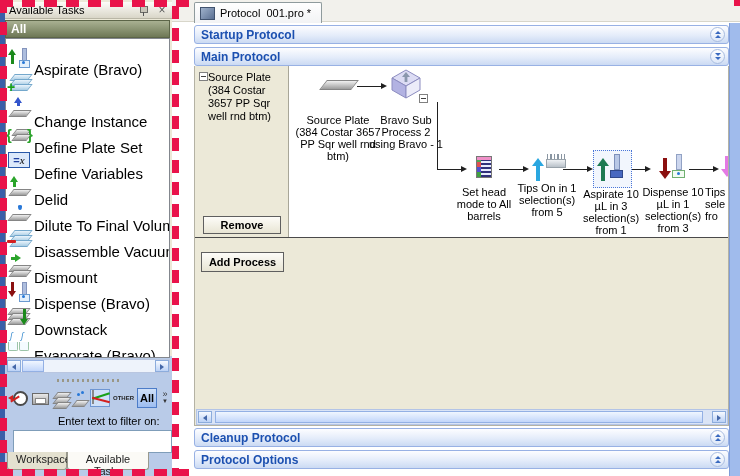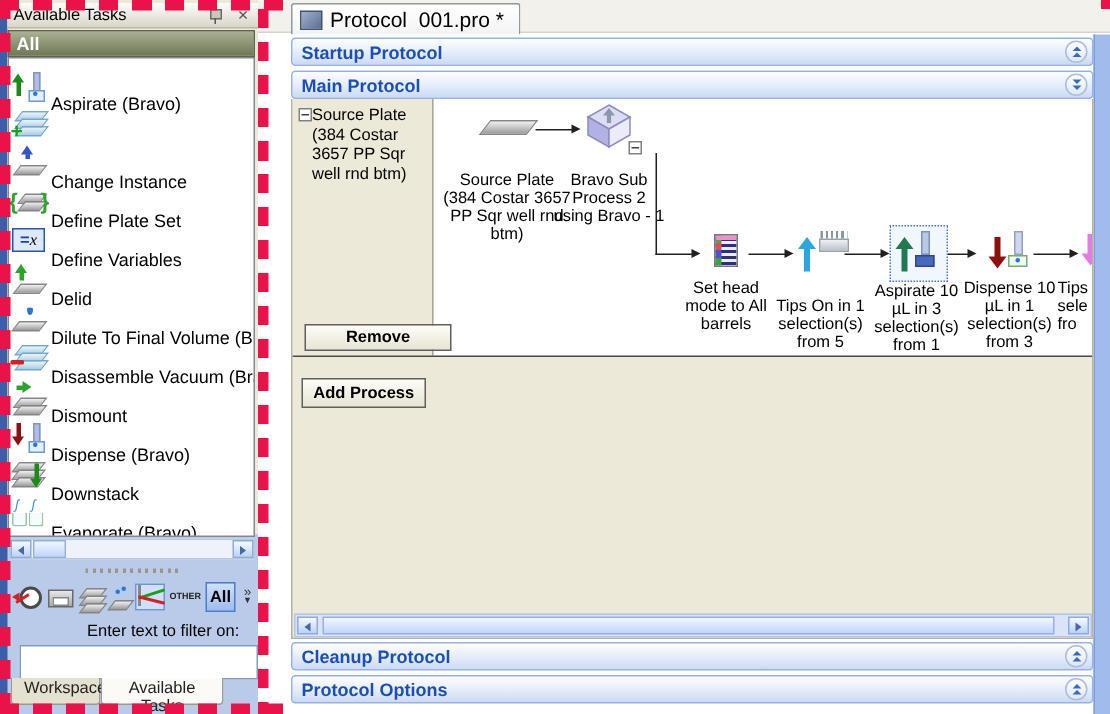--- a/index.html
+++ b/index.html
@@ -19,21 +19,21 @@
   .pin-icon .head{position:absolute;left:2px;top:1px;width:6px;height:5px;background:#c9c6ba;border:1px solid #6a6a66;}
   .pin-icon .needle{position:absolute;left:5px;top:7px;width:1px;height:4px;background:#555;}
   .close-x{width:12px;text-align:center;color:#555;font-size:12px;line-height:10px;}
   .all-header{left:0;top:20px;width:165px;height:18px;
     background:linear-gradient(180deg,#a9b192,#6e7856);border:1px solid #5c6548;box-sizing:border-box;
     color:#fff;font-weight:bold;font-size:12px;padding:1px 5px;}
   .task-list{left:0;top:38px;width:165px;height:320px;background:#fff;border:1px solid #83878e;
     box-sizing:border-box;overflow:hidden;}
   .task-row{position:relative;height:26px;display:flex;align-items:center;}
   .task-ic{position:relative;width:28px;height:24px;flex:0 0 28px;}
-  .task-label{font-size:12px;white-space:nowrap;margin-top:24px;}
+  .task-label{font-size:15px;white-space:nowrap;margin-top:24px;}
 
   
   .plate{position:absolute;height:5px;background:linear-gradient(180deg,#f0f0f0,#9c9c9c);
     border:1px solid #858585;transform:skewX(-38deg);}
   .plate.blue{background:linear-gradient(180deg,#eaf4fc,#a9cde4);border-color:#74a8cc;}
   .arr{position:absolute;width:9px;height:15px;}
   .arr::before{content:"";position:absolute;left:3px;width:3px;background:var(--c);}
   .arr::after{content:"";position:absolute;left:0;border-left:4.5px solid transparent;border-right:4.5px solid transparent;}
   .arr.up::before{top:5px;height:calc(100% - 5px);}
   .arr.up::after{top:0;border-bottom:6px solid var(--c);}
@@ -86,21 +86,21 @@
   .btab{height:18px;border:1px solid #9a9a8e;border-top:none;border-radius:0 0 3px 3px;
     padding:1px 8px 0;background:#e4e1d0;color:#222;box-sizing:border-box;}
   .btab.active{background:#fbfaf6;}
 
   
   .editor-bg{left:172px;top:0;width:568px;height:476px;background:#ffffff;}
   .tabbar{left:172px;top:0;width:568px;height:22px;background:#f2f1ec;border-bottom:1px solid #d8d6ca;box-sizing:border-box;}
   .doc-tab{position:absolute;left:22px;top:2px;height:20px;background:linear-gradient(180deg,#ffffff,#f2f3f5);
     border:1px solid #8f9b9d;border-bottom:none;border-radius:2px 2px 0 0;display:flex;align-items:center;gap:5px;padding:0 10px 0 5px;}
   .doc-icon{width:13px;height:11px;background:linear-gradient(135deg,#9fb2cc,#5a6f92);border:1px solid #41536f;}
-  .doc-title{white-space:pre;font-size:14px;}
+  .doc-title{white-space:pre;font-size:11px;}
   .right-strip{left:729px;top:23px;width:11px;height:453px;background:#a0bbec;border-left:1px solid #7e9cd8;box-sizing:border-box;}
 
   .sect{left:194px;width:535px;height:19px;background:linear-gradient(180deg,#fdfdff 0%,#e4ecfa 55%,#cbdaf3 100%);
     border:1px solid #98b1e4;border-radius:3px;box-sizing:border-box;display:flex;align-items:center;padding:0 3px 0 6px;}
   .sect-label{flex:1;color:#1c50b0;font-weight:bold;font-size:12px;}
   .chev-btn{position:relative;width:15px;height:15px;border-radius:50%;background:linear-gradient(180deg,#ffffff,#dde7f8);
     border:1px solid #a8bce0;box-sizing:border-box;}
   .chev-btn i{position:absolute;left:3.5px;width:0;height:0;border-left:3px solid transparent;border-right:3px solid transparent;}
   .chev-btn.up i.a{top:3px;border-bottom:3.5px solid #3a6ac0;}
   .chev-btn.up i.b{top:7px;border-bottom:3.5px solid #3a6ac0;}
@@ -174,21 +174,21 @@
         <i class="a"></i>
         <i class="b"></i>
       </span>
   </div>
 
   <div class="abs main-body">
     <div class="canvas"></div>
     <div class="group-col">
       <span class="expander" style="left:4px;top:6px;"></span>
       <div class="group-title">Source Plate (384 Costar 3657 PP Sqr well rnd btm)</div>
-      <button class="xp-btn" style="left:8px;top:150px;width:98px;height:18px;">Remove</button>
+      <button class="xp-btn" style="left:8px;top:150px;width:78px;height:18px;">Remove</button>
     </div>
     <div class="group-sep"></div>
 
     <div>
       <span class="plate" style="left:128px;top:14px;width:30px;height:8px;"></span>
       <div class="nlabel" style="left:99px;top:48px;width:88px;">Source Plate (384 Costar 3657 PP Sqr well rnd btm)</div>
     </div>
 
     <div>
       <svg class="abs" style="left:194px;top:2px;" width="34" height="32">
@@ -216,21 +216,21 @@
     <span class="chead" style="left:518px;top:100px;"></span>
 
     <div>
       <span class="headmode" style="left:281px;top:90px;"></span>
       <div class="nlabel" style="left:254px;top:120px;width:70px;">Set head mode to All barrels</div>
     </div>
 
     <div>
       <span class="arr lg up" style="--c:#2aa7e0;left:337px;top:92px;"></span>
       <span class="rack" style="left:351px;top:88px;"></span>
-      <div class="nlabel" style="left:317px;top:132px;width:70px;">Tips On in 1 selection(s) from 5</div>
+      <div class="nlabel" style="left:317px;top:116px;width:70px;">Tips On in 1 selection(s) from 5</div>
     </div>
 
     <div>
       <span class="sel-box" style="left:398px;top:84px;width:37px;height:36px;"></span>
       <span class="arr lg up" style="--c:#1e7a52;left:402px;top:92px;"></span>
       <span class="pip-lg">
         <span class="stem" style="position:absolute;left:419px;top:88px;width:4px;height:14px;background:#b9c8e6;border:1px solid #7e90ba;"></span>
         <span class="tray" style="position:absolute;left:415px;top:104px;width:13px;height:8px;background:#4868c0;border:1px solid #30488a;"></span>
       </span>
       <div class="nlabel" style="left:381px;top:122px;width:70px;">Aspirate 10 µL in 3 selection(s) from 1</div>

